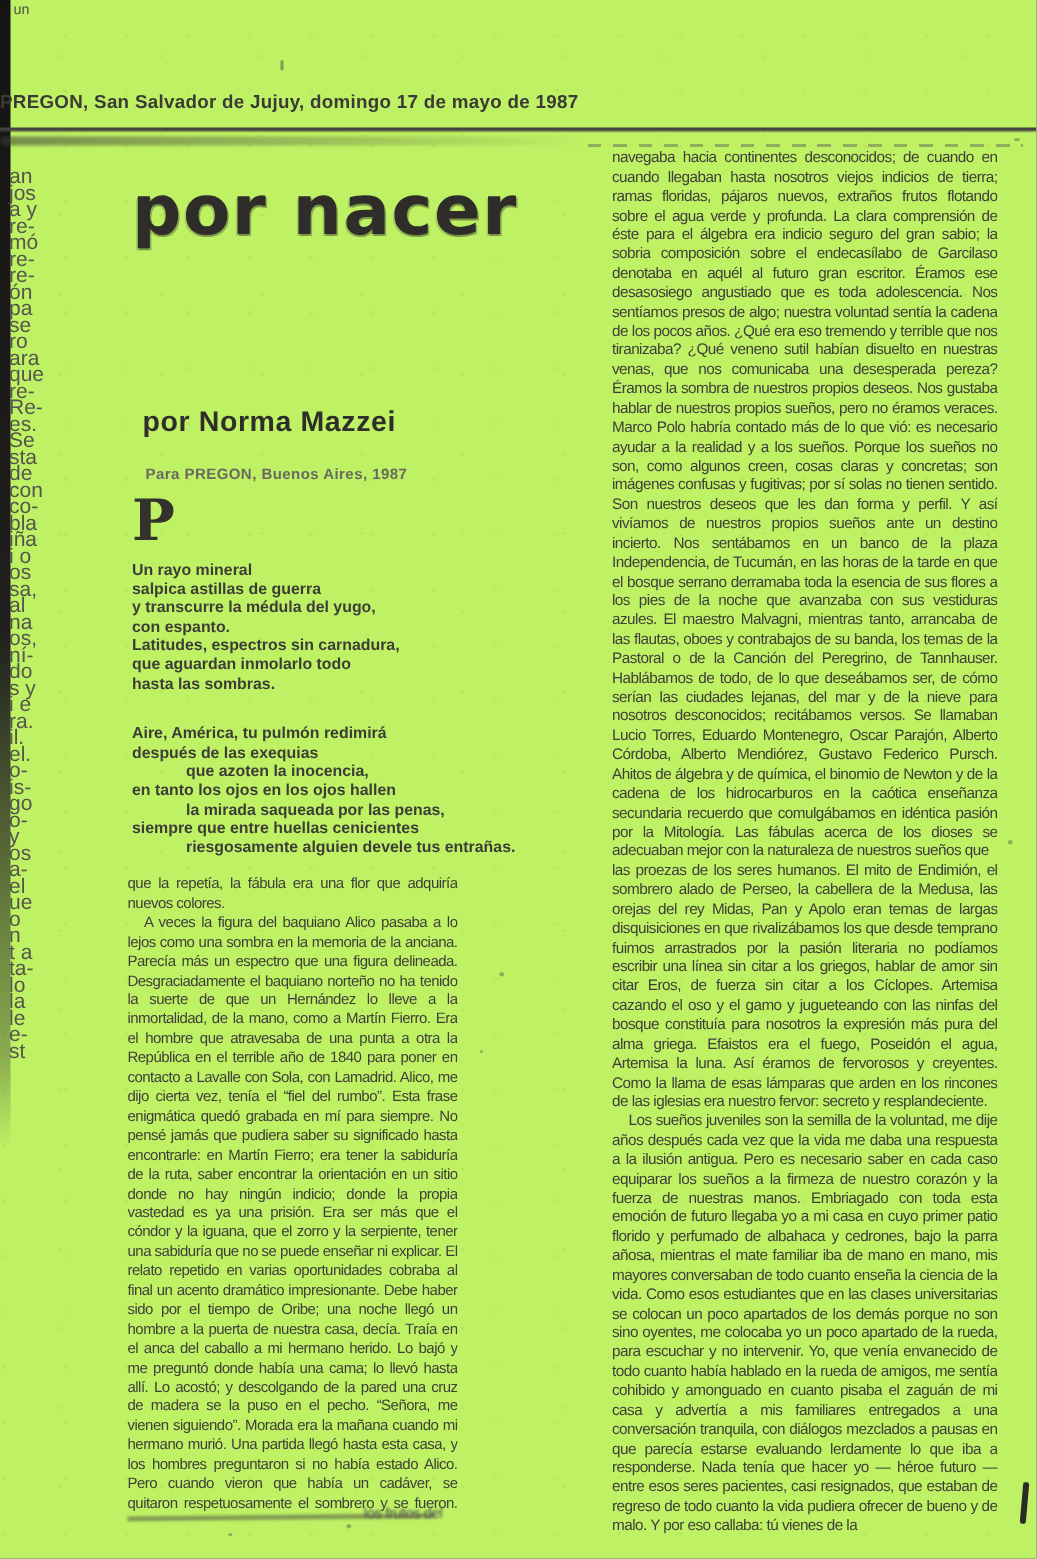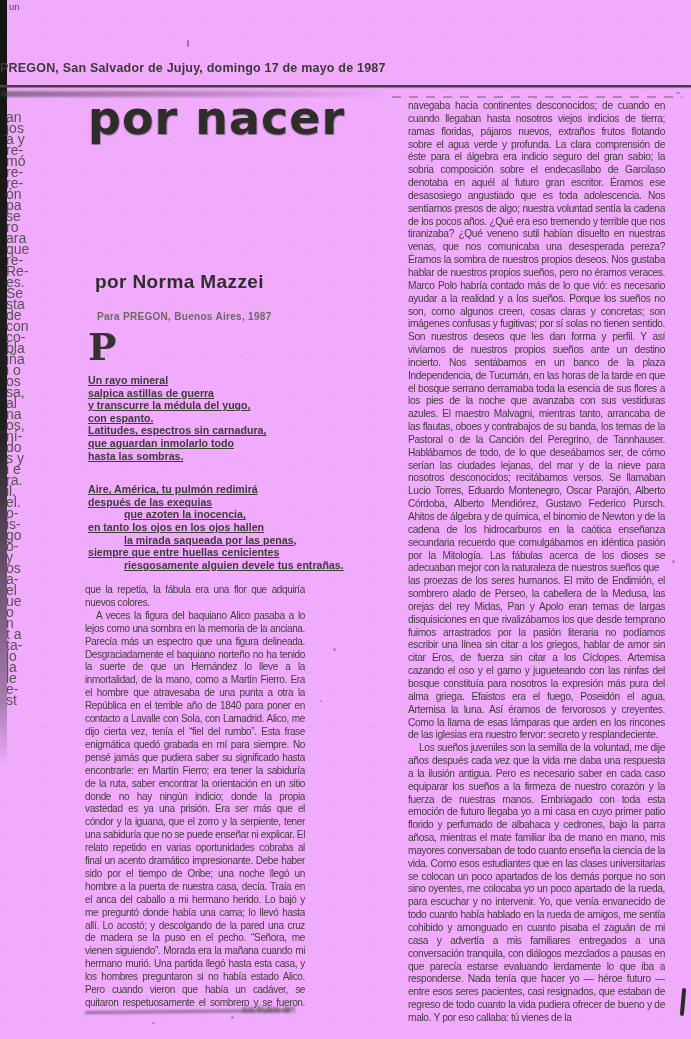--- a/index.html
+++ b/index.html
@@ -1,18 +1,18 @@
 <!DOCTYPE html>
 <html><head>
 <meta charset="utf-8">
 <style>
   html,body { margin:0; padding:0; background:#888; }
   .page {
     position:relative; width:691px; height:1039px; margin:0 auto;
-    background:#f0abfc; overflow:hidden;
+    background:#bef264; overflow:hidden;
     font-family:"Liberation Sans", sans-serif; color:#3b3935;
   }
   .page::before {
     content:""; position:absolute; inset:0; pointer-events:none;
     background-image:
       radial-gradient(rgba(40,38,34,0.07) 1px, transparent 1.4px),
       radial-gradient(rgba(40,38,34,0.05) 1px, transparent 1.4px);
     background-size:67px 53px, 41px 37px;
     background-position:7px 11px, 23px 5px;
   }
@@ -44,34 +44,34 @@
   .rule-dashes {
     position:absolute; top:96px; left:392px; width:290px; height:2px;
     background:repeating-linear-gradient(90deg, rgba(90,88,82,0.45) 0 9px, transparent 9px 17px);
   }
   .headline {
     position:absolute; left:88px; top:94px; width:260px;
     font-family:"DejaVu Sans", sans-serif; font-weight:900; color:#2e2d29;
     text-shadow:1px 1px 0 rgba(46,45,41,0.35), -1px 1px 0 rgba(46,45,41,0.2);
   }
   .headline-line1 { font-size:57px; line-height:58px; letter-spacing:7px; }
-  .headline-line2 { font-size:46px; line-height:48px; letter-spacing:1px; white-space:nowrap; }
+  .headline-line2 { font-size:46px; line-height:48px; margin-top:22px; letter-spacing:1px; white-space:nowrap; }
   .byline { position:absolute; left:95px; top:271px; font-size:19px; font-weight:bold; color:#2f2e2a; letter-spacing:0.4px; }
   .credit { position:absolute; left:97px; top:311px; font-size:10px; font-weight:bold; color:#6b6861; letter-spacing:0.3px; }
   .poem {
     position:absolute; left:88px; top:331px; width:258px;
     font-size:10.6px; font-weight:bold; line-height:12.6px; color:#3e3c37;
   }
   .poem-open { display:flex; align-items:flex-start; }
   .dropcap {
     font-family:"DejaVu Serif", serif; font-weight:bold; font-size:38px; line-height:32px;
     margin-right:7px; color:#34322e;
   }
   .open-line2 { margin-left:34px; }
-  .stanza { margin-top:11px;text-decoration:underline; }
+  .stanza { margin-top:11px; }
   .stanza3 { margin-top:21px; }
   .stanza .indent { margin-left:36px; }
   .col {
     position:absolute; overflow:hidden; text-align:justify; color:#403e39;
   }
   .col-left {
     left:85px; top:584px; width:220px; height:424px;
     font-size:10px; line-height:12.9px; letter-spacing:-0.35px;
   }
   .col-right {

